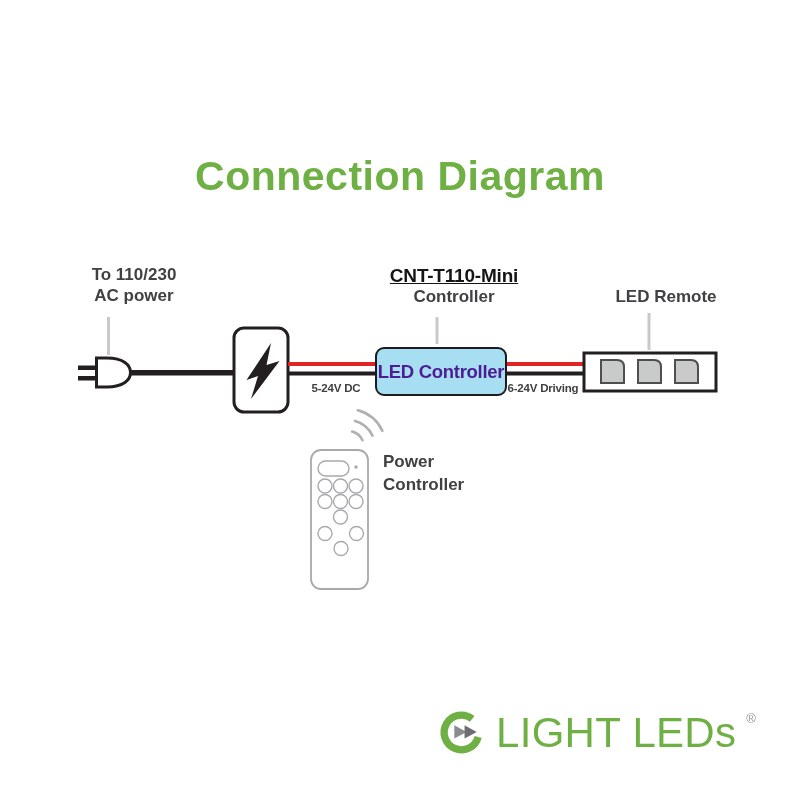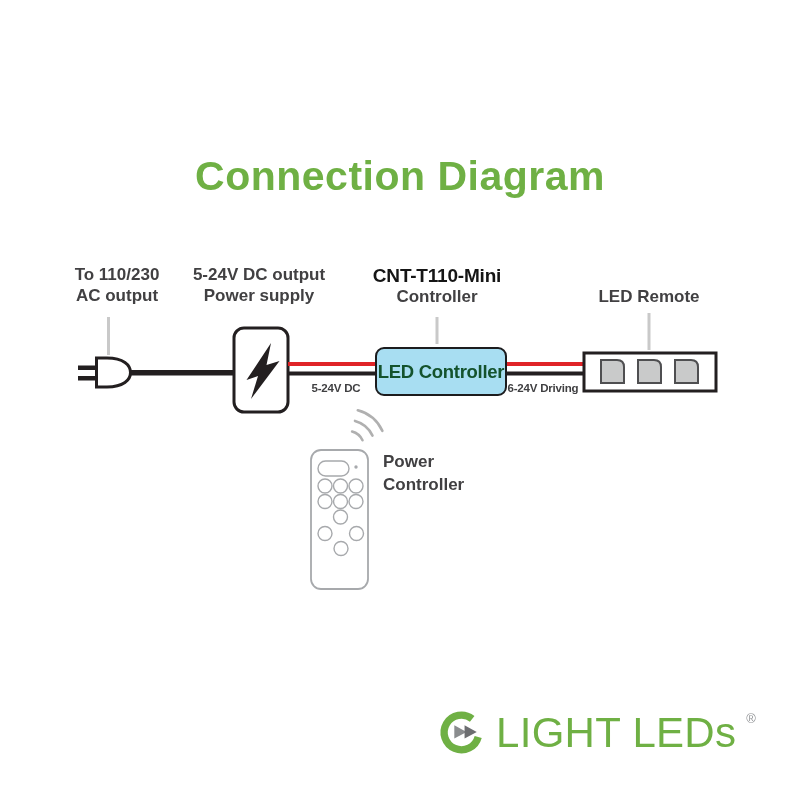--- a/index.html
+++ b/index.html
@@ -6,33 +6,33 @@
   .canvas{
     position:relative;width:800px;height:800px;background:#ffffff;overflow:hidden;
     font-family:"Liberation Sans","DejaVu Sans",sans-serif;
   }
   .title{
     position:absolute;left:0;right:0;top:153px;text-align:center;
     font-size:41px;font-weight:800;letter-spacing:.5px;color:#6fb044;
   }
   .lbl{
     position:absolute;transform:translateX(-50%);text-align:center;
-    font-size:17px;font-weight:700;color:#414042;line-height:21px;white-space:nowrap;
+    font-size:17px;font-weight:700;color:#414042;line-height:21px;white-space:nowrap;margin-left:17px;
   }
-  .lbl .big{display:block;font-size:19px;font-weight:800;color:#151515;letter-spacing:-.2px;}
+  .lbl .big{display:block;font-size:19px;font-weight:800;color:#151515;letter-spacing:-.2px;text-decoration:underline;}
   .lbl span{display:block;}
   .wirelbl{
     position:absolute;transform:translateX(-50%);font-size:11.5px;font-weight:700;
     color:#3f3f41;white-space:nowrap;letter-spacing:-.2px;margin-top:32px;
   }
   .ctrl-box{
     position:absolute;left:375px;top:347px;width:132px;height:49px;box-sizing:border-box;
     background:#a8def2;border:2.5px solid #1c1c1e;border-radius:9px;
     display:flex;align-items:center;justify-content:center;
-    font-size:18.5px;font-weight:700;color:#14532d;letter-spacing:-.3px;white-space:nowrap;
+    font-size:18.5px;font-weight:700;color:#4c1d95;letter-spacing:-.3px;white-space:nowrap;
   }
   .remote-lbl{
     position:absolute;left:383px;top:450px;font-size:17px;font-weight:700;
     color:#414042;line-height:23px;text-align:left;
   }
   .remote-lbl span{display:block;}
   .logo{
     position:absolute;left:437px;top:707px;display:flex;align-items:center;gap:8px;
   }
   .logo .brand{
@@ -45,27 +45,23 @@
 </style>
 </head>
 <body>
 
 <div class="canvas">
 
   <div class="title">Connection Diagram</div>
 
   <div class="lbl" style="left:117px;top:264px;">
     <span>To 110/230</span>
-    <span>AC output</span>
+    <span>AC power</span>
   </div>
 
-  <div class="lbl" style="left:259px;top:264px;">
-    <span>5-24V DC output</span>
-    <span>Power supply</span>
-  </div>
 
   <div class="lbl" style="left:437px;top:265px;">
     <span class="big">CNT-T110-Mini</span>
     <span>Controller</span>
   </div>
 
   <div class="lbl" style="left:649px;top:286px;">
     <span>LED Remote</span>
   </div>
 

